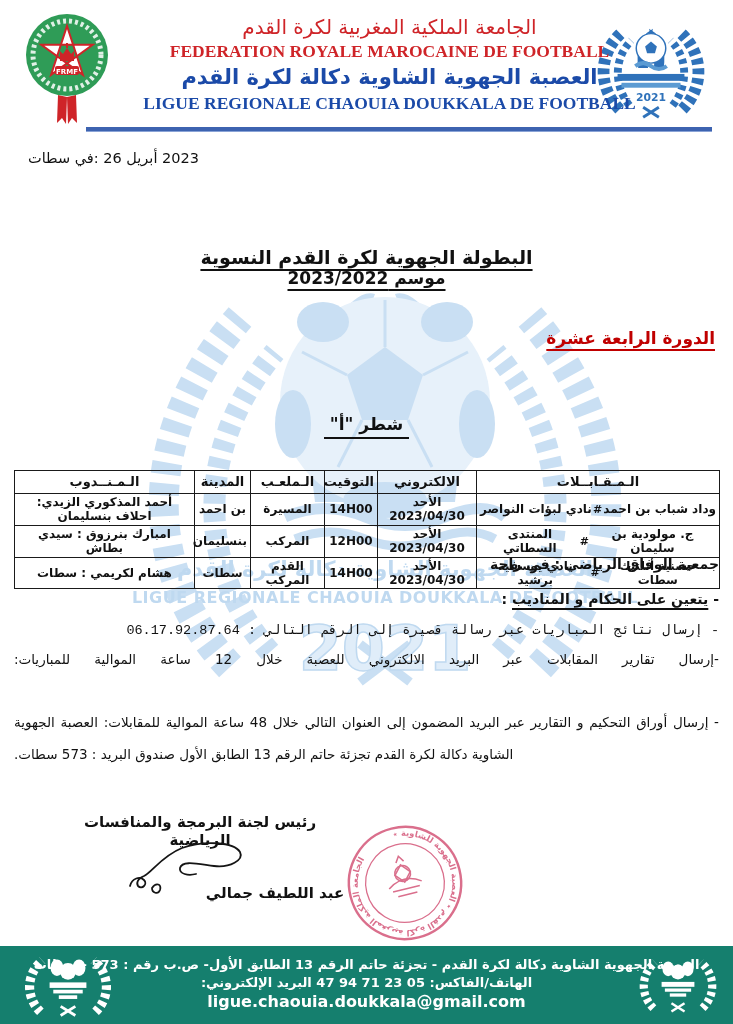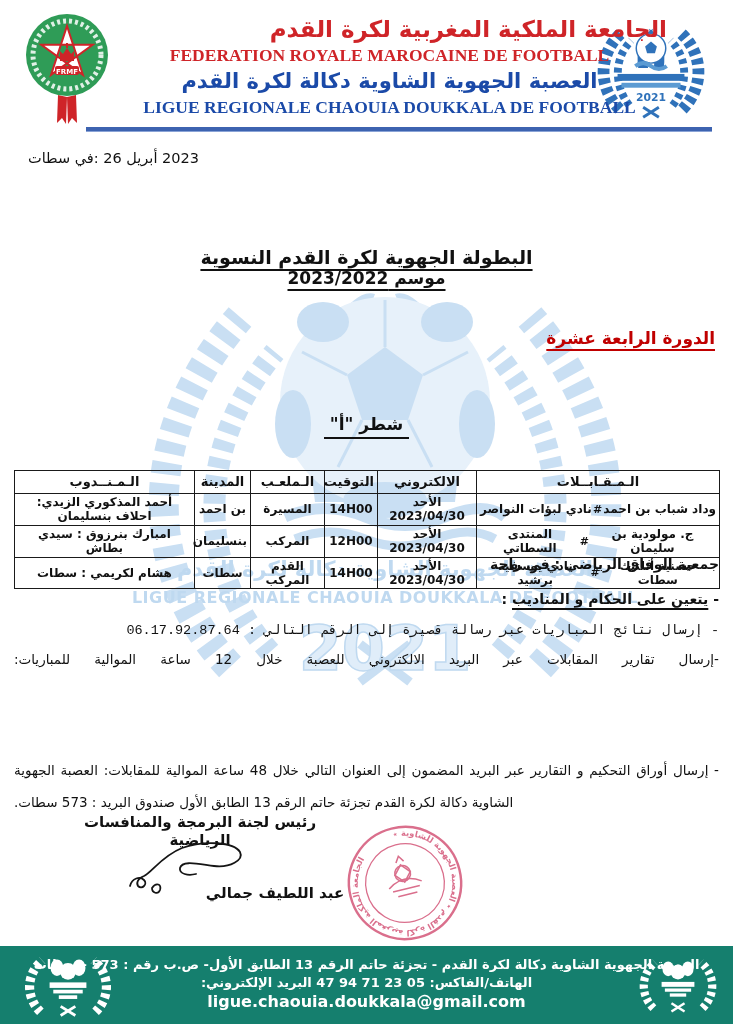--- a/index.html
+++ b/index.html
@@ -1,20 +1,20 @@
 <!DOCTYPE html>
 <html dir="ltr"><head>
 <meta charset="utf-8">
 <style>
   html,body{margin:0;padding:0;background:#888;}
   .page{position:relative;width:733px;height:1024px;background:#ffffff;overflow:hidden;
         font-family:"DejaVu Sans",sans-serif;margin:0 auto;}
   
   .hdr-text{position:absolute;left:112px;right:66px;top:14px;text-align:center;z-index:3;}
-  .hdr-ar-red{color:#cf2428;font-weight:bold;font-size:23px;line-height:1.35;direction:rtl;text-align:right;}
+  .hdr-ar-red{color:#cf2428;font-weight:normal;font-size:20px;line-height:1.35;direction:rtl;}
   .hdr-fr-red{color:#cf2428;font-weight:bold;font-size:17.5px;font-family:"Liberation Serif",serif;line-height:1.25;}
   .hdr-ar-blue{color:#1b4aa8;font-weight:bold;font-size:21px;line-height:1.4;direction:rtl;}
   .hdr-fr-blue{color:#1b4aa8;font-weight:bold;font-size:17.5px;font-family:"Liberation Serif",serif;line-height:1.3;}
   .hdr-rule{position:absolute;left:86px;width:626px;top:127px;height:4px;background:#3d63b0;border-bottom:1px solid #8aa3d6;z-index:3;}
   
   .date-line{position:absolute;left:28px;top:150px;font-size:14.5px;font-weight:normal;color:#111;
              direction:ltr;z-index:3;letter-spacing:.2px;}
   .date-line span{unicode-bidi:isolate;}
   
   .title-block{position:absolute;left:0;right:0;top:246px;text-align:center;z-index:3;direction:rtl;}
@@ -38,21 +38,21 @@
   td.time{font-size:13px;}
   td.delegate{font-size:11px;}
   
   .note{position:absolute;left:14px;width:705px;direction:rtl;color:#111;z-index:3;}
   .n-rest{top:556px;font-size:14px;font-weight:bold;text-align:right;}
   .n-off{top:591px;font-size:14px;font-weight:bold;text-align:right;}
   .n-off .u{text-decoration:underline;text-decoration-thickness:2px;text-underline-offset:4px;}
   .n-sms{top:621px;font-size:13.5px;text-align:right;font-family:Liberation Mono, monospace;}
   .n-email-note{top:651px;font-size:13.5px;text-align:justify;text-align-last:justify;}
   .n-email{top:680px;font-size:15px;font-weight:bold;text-align:right;font-family:"Liberation Serif",serif;}
-  .n-mail{top:706px;font-size:13.5px;line-height:32px;text-align:justify;text-align-last:left;margin-top:48px;}
+  .n-mail{top:706px;font-size:13.5px;line-height:32px;text-align:justify;text-align-last:left;}
   
   .sig-title{position:absolute;left:55px;top:813px;width:290px;text-align:center;font-size:15px;font-weight:bold;
              color:#111;direction:rtl;z-index:3;}
   .sig-name{position:absolute;left:195px;top:884px;width:160px;text-align:center;font-size:15px;font-weight:bold;
             color:#111;direction:rtl;z-index:4;}
   .sig-scribble{position:absolute;left:122px;top:836px;z-index:3;}
   .stamp{position:absolute;left:344px;top:822px;z-index:2;transform:rotate(-14deg);opacity:.9;}
   
   .footer{position:absolute;left:0;right:0;top:946px;bottom:0;background:#157f6e;z-index:3;color:#fff;
           text-align:center;direction:rtl;}

